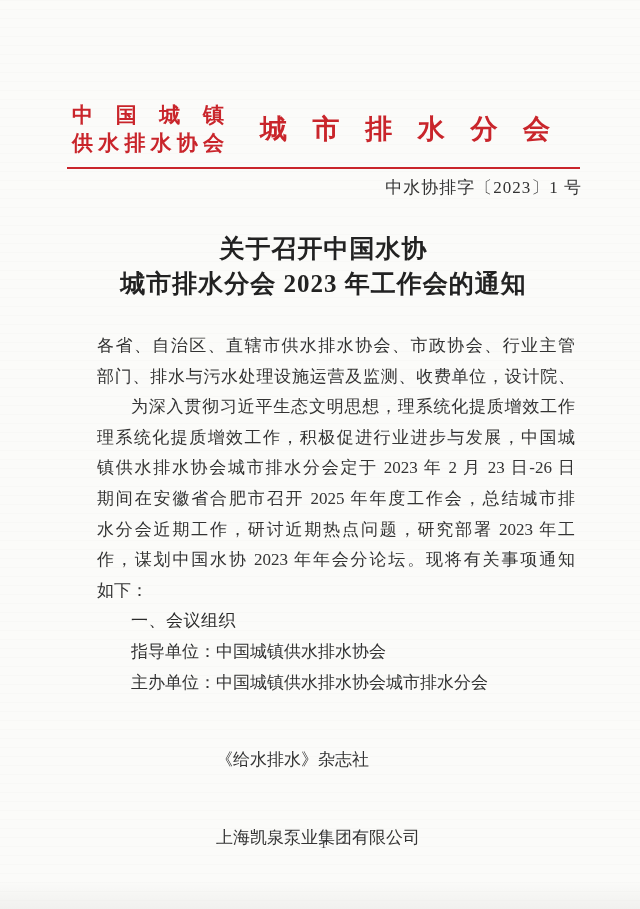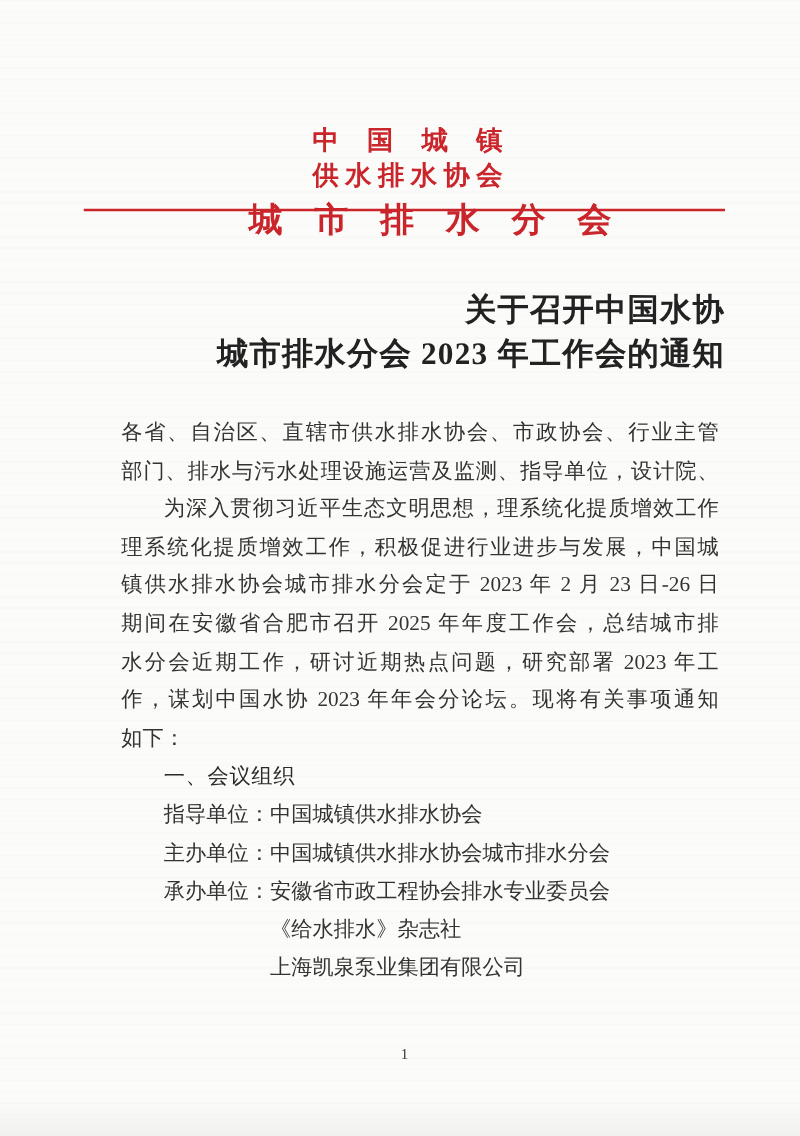--- a/index.html
+++ b/index.html
@@ -26,21 +26,21 @@
   
   .page::after{
     content:"";position:absolute;left:0;right:0;bottom:0;height:28px;
     background:linear-gradient(180deg, rgba(0,0,0,0) 0%, rgba(0,0,0,0.045) 100%);
     pointer-events:none;
   }
 
   
   .letterhead{
     position:absolute;top:98px;left:72px;width:508px;height:62px;
-    display:flex;align-items:center;flex-direction:column;
+    display:flex;align-items:center;
   }
   .org-block{width:152px;}
   .org-line{
     color:var(--accent);
     font-weight:700;
     font-size:21px;line-height:28px;
     text-align:justify;text-align-last:justify;
     letter-spacing:0;
   }
   .branch{
@@ -57,35 +57,35 @@
   .doc-number{
     position:absolute;top:177px;left:67px;width:515px;
     text-align:right;
     font-size:17px;line-height:22px;color:var(--ink);
     letter-spacing:1px;
   }
 
   
   .doc-title{
     position:absolute;top:231px;left:67px;width:513px;margin:0;
-    text-align:right;color:#222;
+    text-align:center;color:#222;
     font-size:25px;font-weight:700;line-height:35px;
     letter-spacing:1px;
   }
   .title-line{display:block;}
 
   
   .body{
     position:absolute;top:331px;left:97px;width:478px;
     font-size:17px;line-height:30.6px;color:var(--ink);
   }
   .line{display:block;}
   .just{text-align:justify;text-align-last:justify;}
   .ind2{padding-left:34px;}
-  .ind7{padding-left:119px;}
+  .ind7{padding-left:119px;margin-top:47px;}
   .sec-heading{
     font-family:"Liberation Sans","DejaVu Sans",sans-serif;
     font-weight:400;color:#2b2b2b;
     letter-spacing:0.5px;
   }
 
   
   .page-footer{
     position:absolute;top:834px;left:67px;width:513px;
     text-align:center;
@@ -100,43 +100,43 @@
   <header class="letterhead">
     <div class="org-block">
       <div class="org-line">中国城镇</div>
       <div class="org-line">供水排水协会</div>
     </div>
     <div class="branch">城市排水分会</div>
   </header>
 
   <div class="red-rule"></div>
 
+  <div class="doc-number">中水协排字〔2023〕1 号</div>
 
   <h1 class="doc-title">
     <span class="title-line">关于召开中国水协</span>
     <span class="title-line">城市排水分会 2023 年工作会的通知</span>
   </h1>
 
   <main class="body">
     <div class="line just">各省、自治区、直辖市供水排水协会、市政协会、行业主管</div>
-    <div class="line just">部门、排水与污水处理设施运营及监测、指导单位，设计院、</div>
+    <div class="line just">部门、排水与污水处理设施运营及监测、收费单位，设计院、</div>
 
     <div class="line just ind2">为深入贯彻习近平生态文明思想，理系统化提质增效工作</div>
     <div class="line just">理系统化提质增效工作，积极促进行业进步与发展，中国城</div>
     <div class="line just">镇供水排水协会城市排水分会定于 2023 年 2 月 23 日-26 日</div>
     <div class="line just">期间在安徽省合肥市召开 2025 年年度工作会，总结城市排</div>
     <div class="line just">水分会近期工作，研讨近期热点问题，研究部署 2023 年工</div>
     <div class="line just">作，谋划中国水协 2023 年年会分论坛。现将有关事项通知</div>
     <div class="line">如下：</div>
 
     <div class="line ind2 sec-heading">一、会议组织</div>
 
     <div class="line ind2">指导单位：中国城镇供水排水协会</div>
     <div class="line ind2">主办单位：中国城镇供水排水协会城市排水分会</div>
-    <div class="line ind2">承办单位：安徽省市政工程协会排水专业委员会</div>
     <div class="line ind7">《给水排水》杂志社</div>
     <div class="line ind7">上海凯泉泵业集团有限公司</div>
   </main>
 
   <footer class="page-footer">
     <span class="page-num">1</span>
   </footer>
 
 </div>
 

